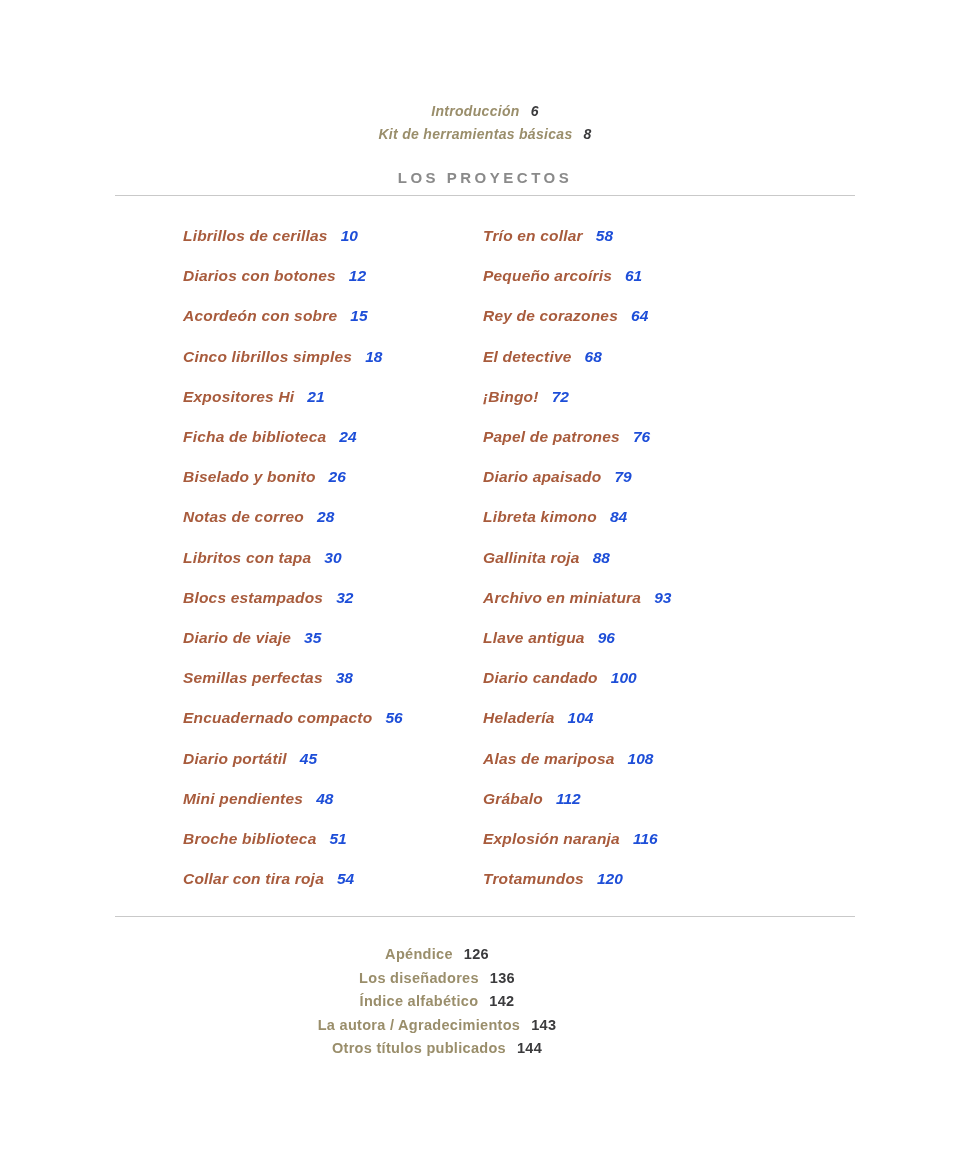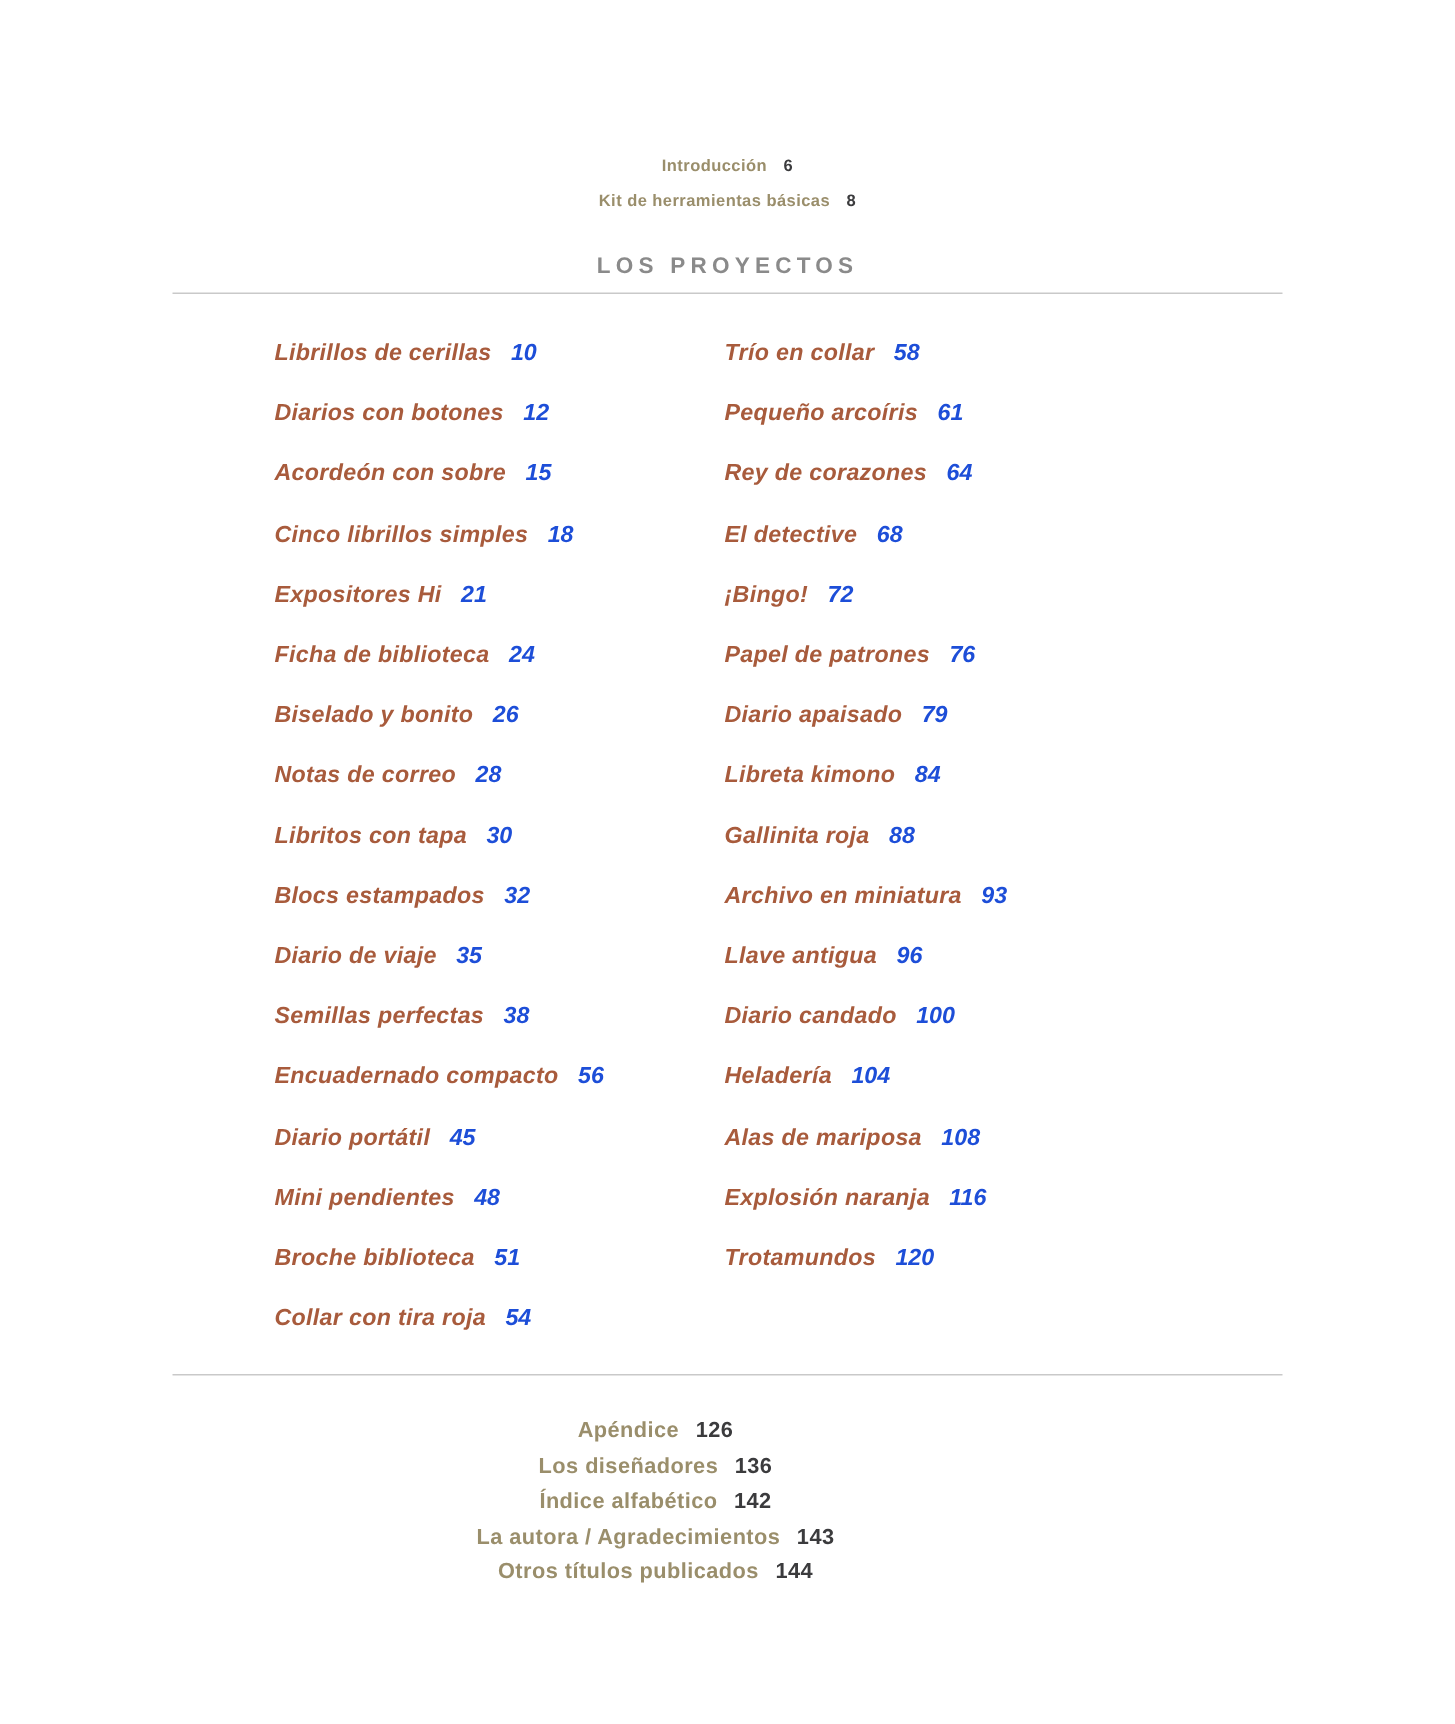--- a/index.html
+++ b/index.html
@@ -18,24 +18,25 @@
   
   .front-block {
     position: absolute;
     top: 100px;
     left: 0;
     width: 970px;
     text-align: center;
   }
   .front-line {
     line-height: 23px;
-    font-size: 11px;
+    font-size: 14px;
     font-weight: bold;
     letter-spacing: 0.3px;
     white-space: nowrap;
+    font-style: italic;
   }
   .olive { color: #9A8E6B; }
   .num {
     color: #3B3B3D;
     font-weight: bold;
   }
   .front-line .num { margin-left: 11px; }
   
   .section-title {
     position: absolute;
@@ -242,20 +243,24 @@
         </div>
       <div class="entry">
           <span class="t">Heladería</span>
           <span class="n">104</span>
         </div>
       <div class="entry">
           <span class="t">Alas de mariposa</span>
           <span class="n">108</span>
         </div>
       <div class="entry">
+          <span class="t">Grábalo</span>
+          <span class="n">112</span>
+        </div>
+      <div class="entry">
           <span class="t">Explosión naranja</span>
           <span class="n">116</span>
         </div>
       <div class="entry">
           <span class="t">Trotamundos</span>
           <span class="n">120</span>
         </div>
     </div>
   </div>
 

